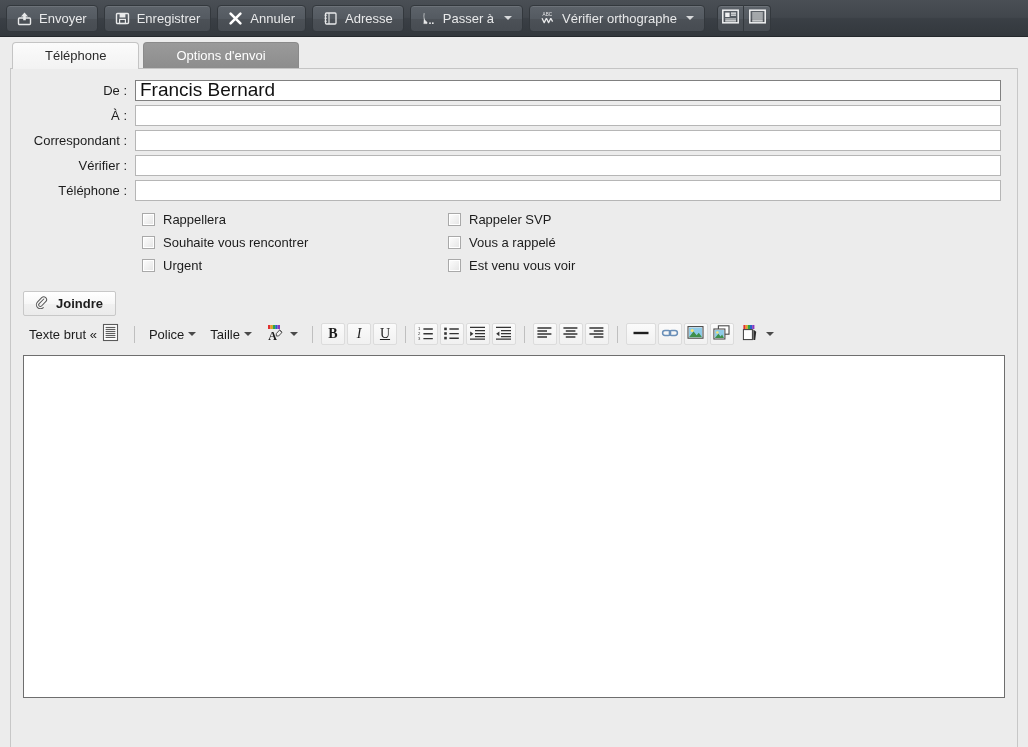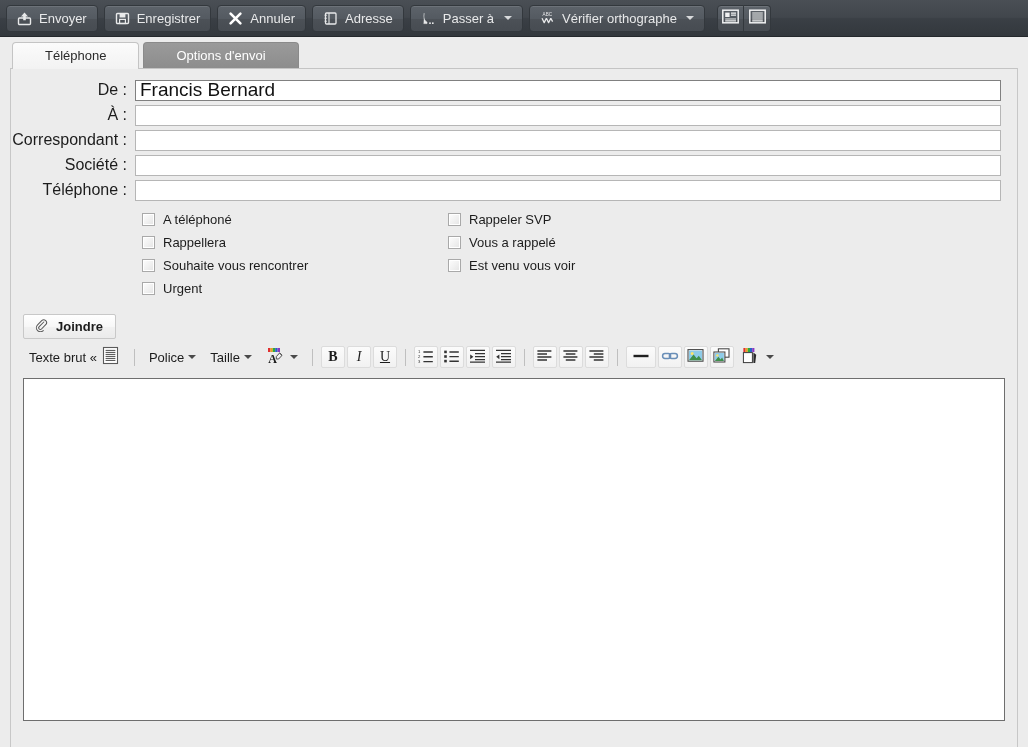--- a/index.html
+++ b/index.html
@@ -138,21 +138,21 @@
   .form-row {
     display: flex;
     align-items: center;
     height: 22px;
     margin-bottom: 3px;
   }
   .form-label {
     width: 124px;
     text-align: right;
     padding-right: 8px;
-    font-size: 16px;
+    font-size: 13px;
     color: #1c1c1c;
     box-sizing: border-box;
     white-space: nowrap;
   }
   .form-input {
     flex: 1;
     height: 21px;
     border: 1px solid #b6b6b6;
     background: #ffffff;
     font-family: "Liberation Sans", sans-serif;
@@ -388,37 +388,33 @@
       <div class="form-label">À :</div>
       <input class="form-input" type="text" value="" style="">
     </div>
 
     <div class="form-row">
       <div class="form-label">Correspondant :</div>
       <input class="form-input" type="text" value="" style="">
     </div>
 
     <div class="form-row">
-      <div class="form-label">Société :</div>
+      <div class="form-label">Vérifier :</div>
       <input class="form-input" type="text" value="" style="">
     </div>
 
     <div class="form-row">
       <div class="form-label">Téléphone :</div>
       <input class="form-input" type="text" value="" style="">
     </div>
 
   </div>
 
   <div class="checks">
     <div class="check-col left">
-      <div class="check-item">
-        <span class="cbox"></span>
-        <span class="check-label">A téléphoné</span>
-      </div>
       <div class="check-item">
         <span class="cbox"></span>
         <span class="check-label">Rappellera</span>
       </div>
       <div class="check-item">
         <span class="cbox"></span>
         <span class="check-label">Souhaite vous rencontrer</span>
       </div>
       <div class="check-item">
         <span class="cbox"></span>

